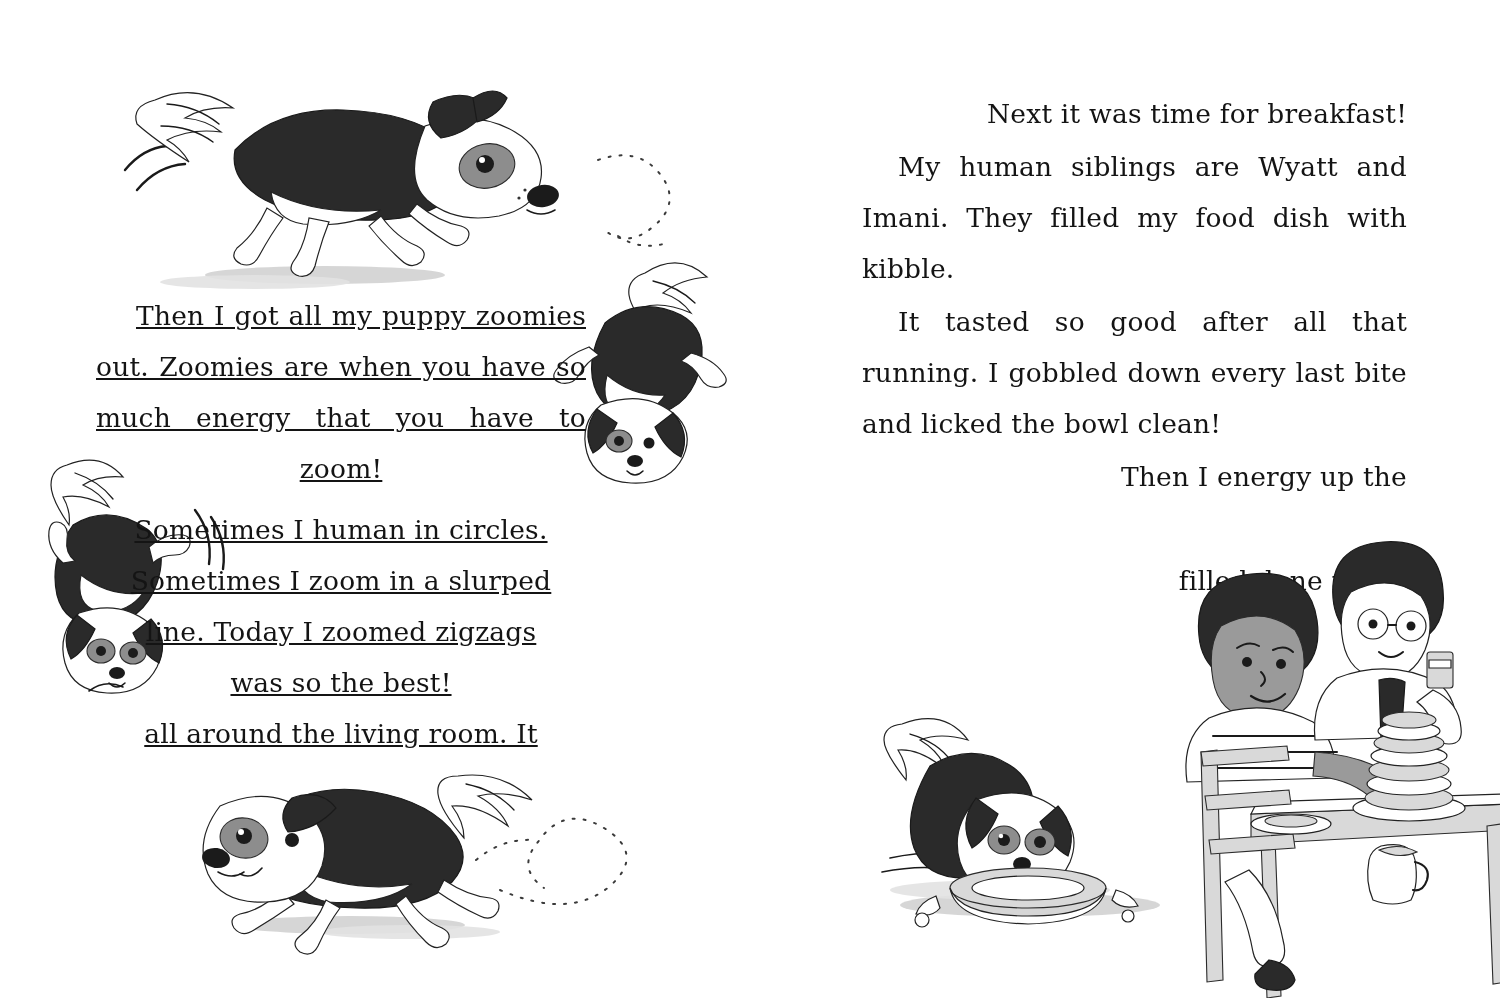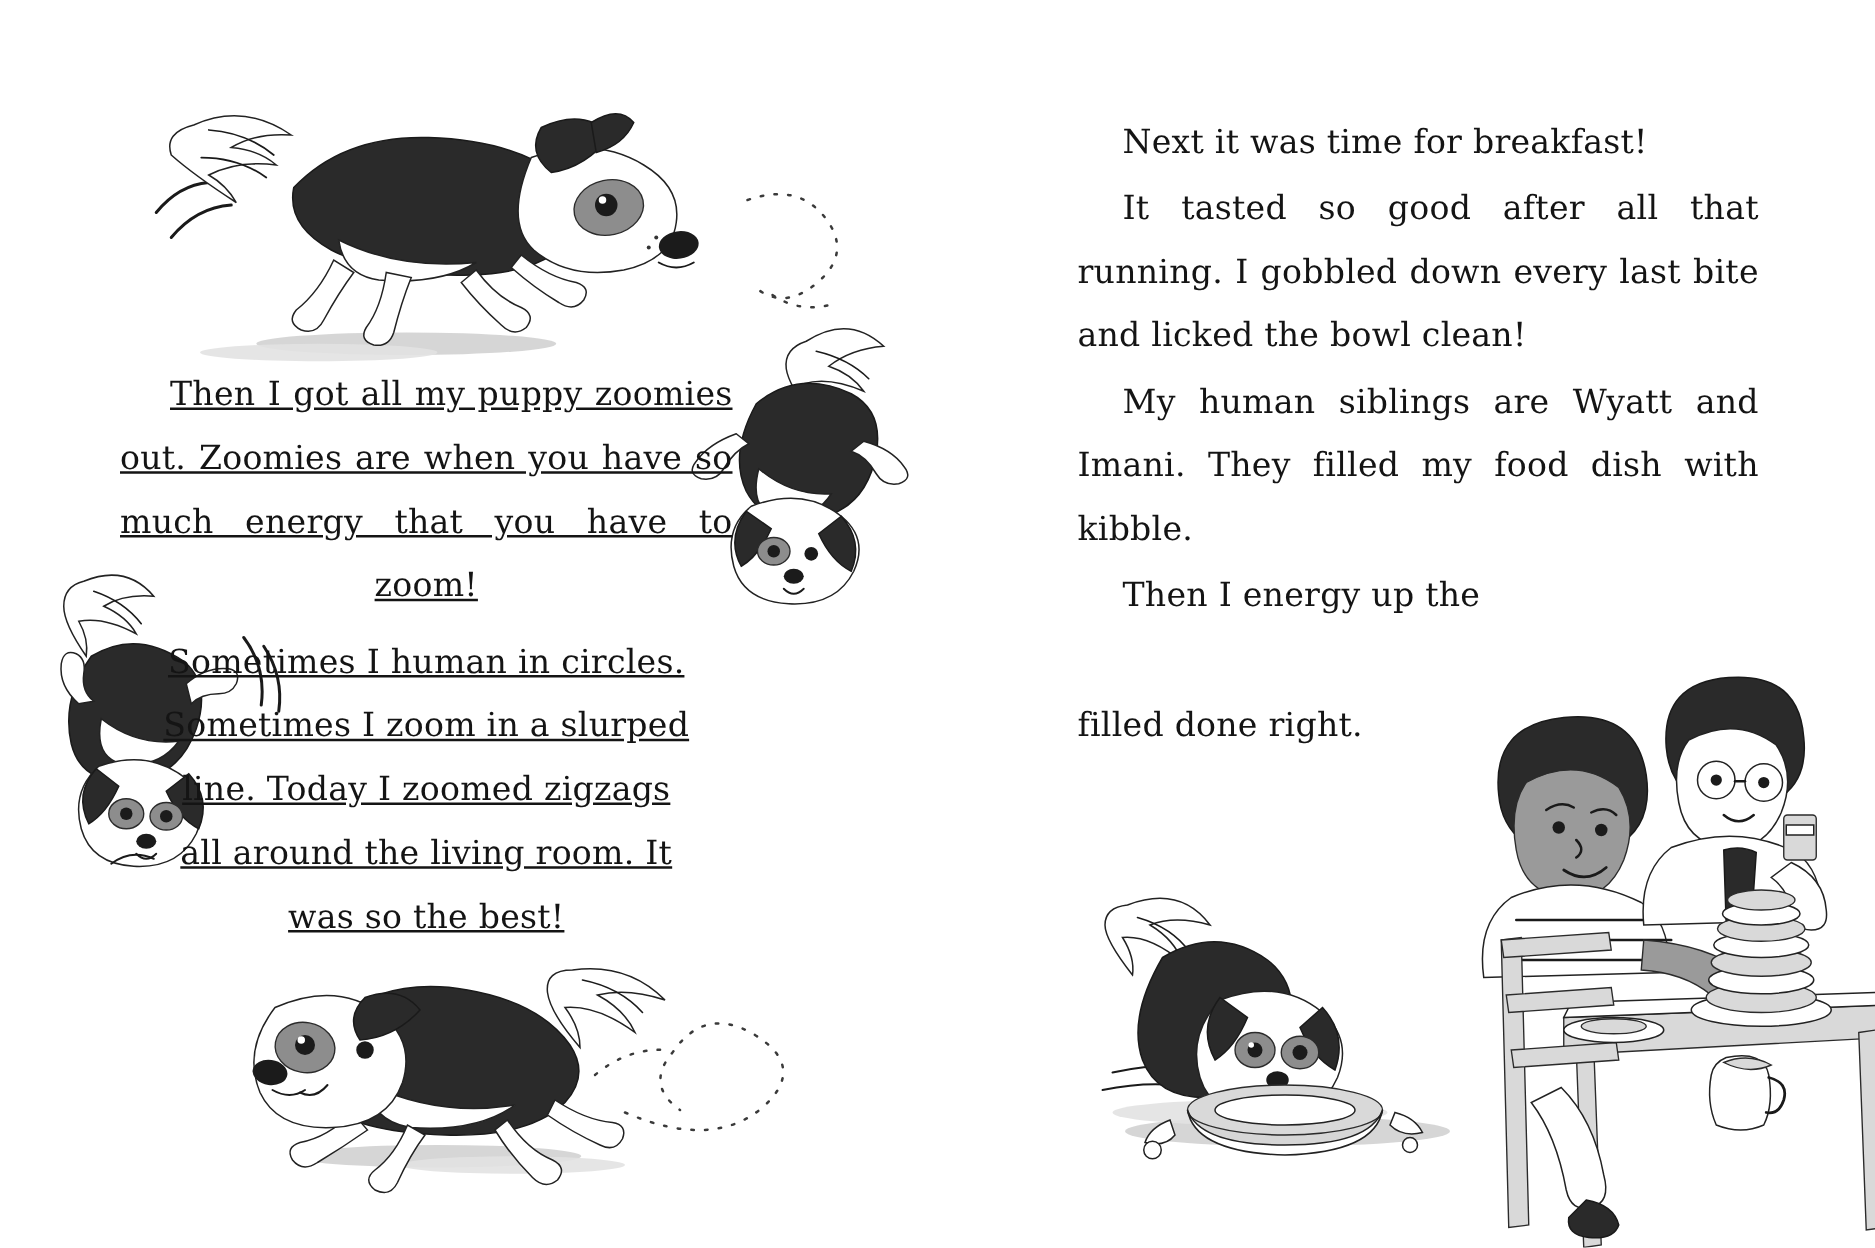--- a/index.html
+++ b/index.html
@@ -45,21 +45,21 @@
     letter-spacing: 0.2px;
   }
 
   
   .lp1 { text-align: justify; text-align-last: center; text-indent: 40px; }
   
   .lp2 { text-align: center; }
   .lp2 .ln { display: block; }
 
   .rp { text-indent: 36px; text-align: justify; }
-  .rp-ragged { text-indent: 36px; text-align: left; }
+  .rp-ragged { text-indent: 36px; text-align: right; }
 
   
   .art {
     position: absolute;
     pointer-events: none;
   }
   svg { display: block; overflow: visible; }
   .ink { fill: none; stroke: #1a1a1a; stroke-linecap: round; stroke-linejoin: round; }
   .fill-dark { fill: #2a2a2a; stroke: #1a1a1a; stroke-width: 1.2; }
   .fill-mid { fill: #8d8d8d; stroke: #2b2b2b; stroke-width: 1.1; }
@@ -211,29 +211,29 @@
     </svg>
   </div>
 
   <div class="page-text left-text">
     <p class="lp1">Then I got all my puppy zoomies out. Zoomies are when you have so much energy that you have to zoom!</p>
     <div style="height:8px"></div>
     <p class="lp2">
       <span class="ln">Sometimes I human in circles.</span>
       <span class="ln">Sometimes I zoom in a slurped</span>
       <span class="ln">line. Today I zoomed zigzags</span>
+      <span class="ln">was so the best!</span>
       <span class="ln">all around the living room. It</span>
-      <span class="ln">was so the best!</span>
     </p>
   </div>
 
   <div class="page-text right-text">
     <p class="rp-ragged">Next it was time for breakfast!</p>
+    <p class="rp">My human siblings are Wyatt and Imani. They filled my food dish with kibble.</p>
     <p class="rp">It tasted so good after all that running. I gobbled down every last bite and licked the bowl clean!</p>
-    <p class="rp">My human siblings are Wyatt and Imani. They filled my food dish with kibble.</p>
     <p class="rp-ragged">
       <span>Then I energy up the</span><br>
     </p>
     <p class="rp-ragged">
       <br>
       <span>filled done right.</span>
     </p>
   </div>
 
   <div class="art" style="left:880px; top:690px;">

